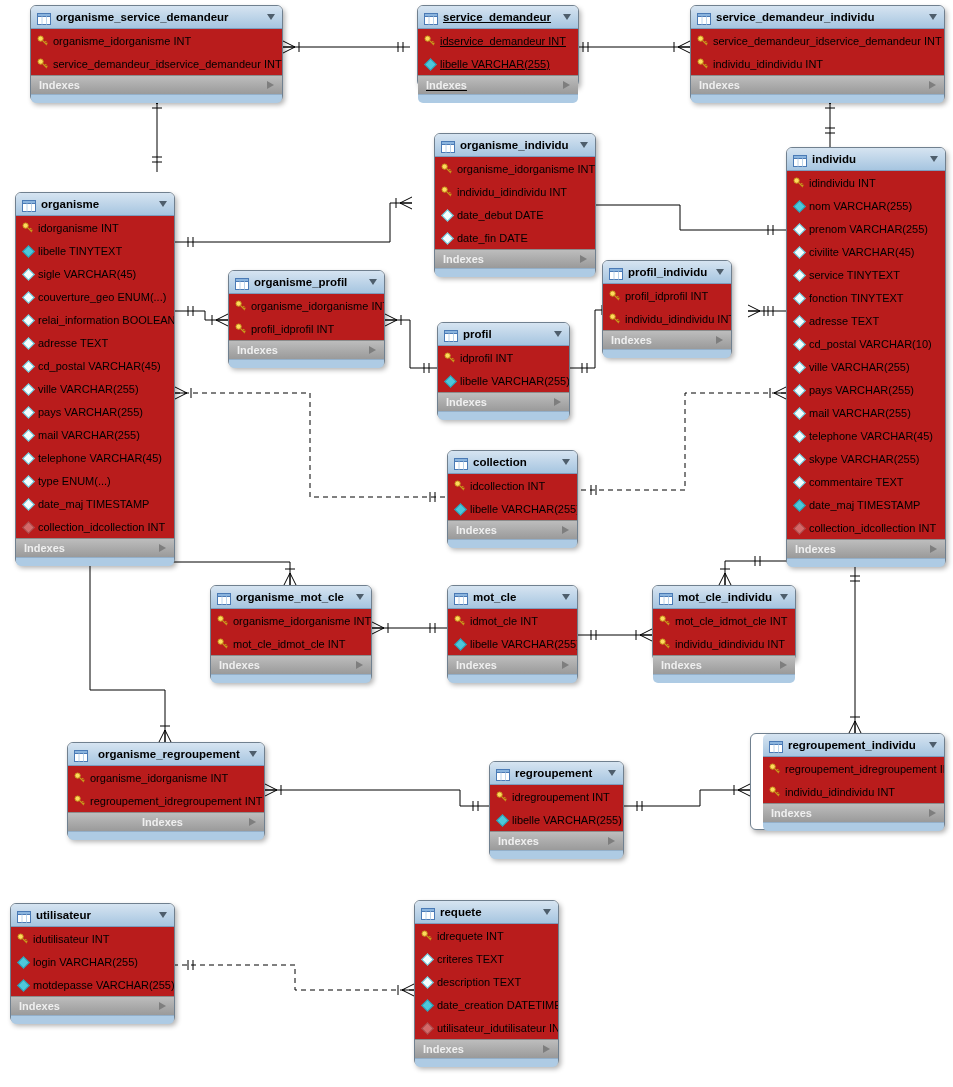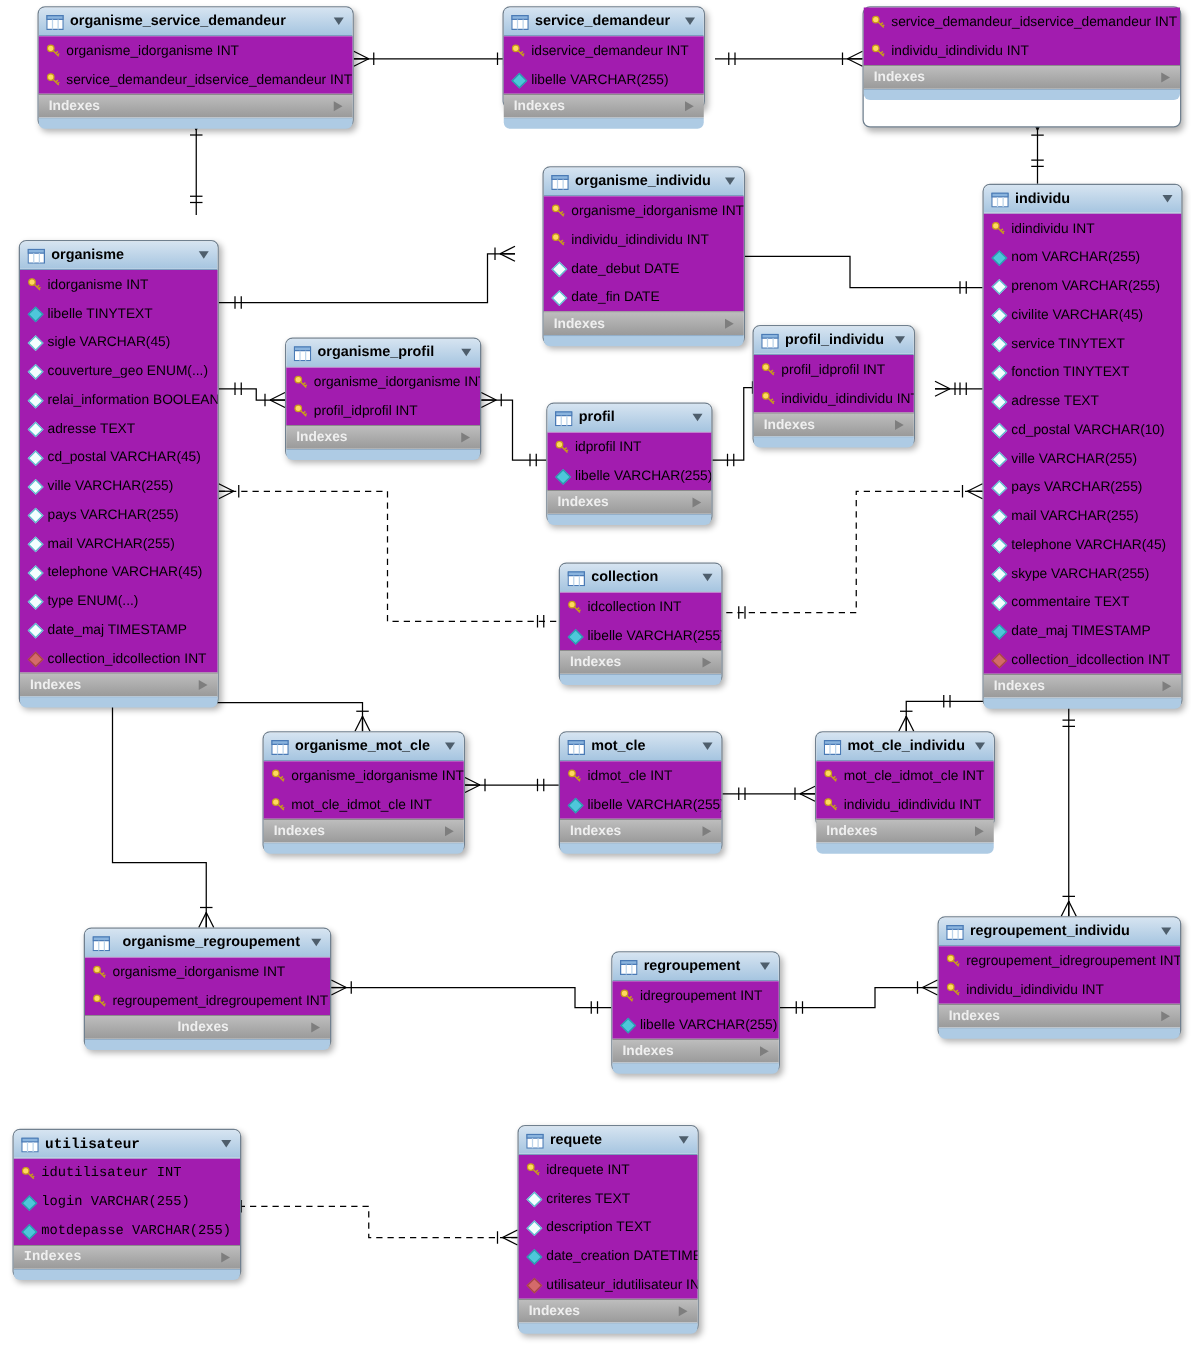--- a/index.html
+++ b/index.html
@@ -8,21 +8,21 @@
   #rel-svg{position:absolute;left:0;top:0;z-index:0;}
   .db-table{position:absolute;z-index:1;box-sizing:border-box;border:1px solid #70808f;
             border-radius:6px;background:#fff;box-shadow:2px 3px 5px rgba(0,0,0,.30);}
   .tbl-header{box-sizing:border-box;height:23px;display:flex;align-items:center;
               background:linear-gradient(#d6e4f1,#a6c5e0);border-bottom:1px solid #7d9cbd;
               border-radius:5px 5px 0 0;padding:0 7px 0 6px;}
   .tbl-icon{width:14px;height:12px;flex:0 0 14px;margin-right:5px;}
   .tbl-title{flex:1;font-size:11.5px;font-weight:bold;color:#000;white-space:nowrap;overflow:hidden;}
   .collapse-arrow{width:0;height:0;border-left:4.5px solid transparent;border-right:4.5px solid transparent;
                   border-top:6px solid #4e5e6c;margin-left:4px;}
-  .tbl-body{background:#a21caf;}
+  .tbl-body{background:#b91c1c;}
   .tbl-row{box-sizing:border-box;height:23px;display:flex;align-items:center;padding:0 4px 0 6px;
            font-size:11px;color:#000;white-space:nowrap;overflow:hidden;}
   .row-ic{flex:0 0 12px;width:12px;height:12px;margin-right:4px;position:relative;}
   .diam{position:absolute;left:2px;top:2px;width:7px;height:7px;transform:rotate(45deg);}
   .diam.open{background:#f4feff;border:1px solid #58b8cc;}
   .diam.filled{background:#4ec7da;border:1px solid #2898ad;}
   .diam.red{background:#d46a6a;border:1px solid #a54444;}
   .tbl-indexes{box-sizing:border-box;height:19px;display:flex;align-items:center;
                background:linear-gradient(#bdbdbd,#9a9a9a);border-top:1px solid #8c8c8c;
                padding:0 8px;}
@@ -252,21 +252,21 @@
             </svg></span>
           <span>service_demandeur_idservice_demandeur INT</span>
         </div>
       </div>
       <div class="tbl-indexes">
         <span class="idx-label">Indexes</span>
         <span class="idx-arrow"></span>
       </div>
       <div class="tbl-footer"></div>
     </div>
-    <div class="db-table" style="left: 402px; top: 5px; width: 162px; height: 82px;">
+    <div class="db-table" style="left: 417px; top: 5px; width: 162px; height: 82px; text-decoration: underline;">
       <div class="tbl-header">
         <span class="tbl-icon"><svg viewBox="0 0 14 12" width="14" height="12">
             <rect x="0.5" y="0.5" width="13" height="11" fill="#ffffff" stroke="#4a7ab5"></rect>
             <rect x="0.5" y="0.5" width="13" height="3" fill="#8ab4de" stroke="#4a7ab5"></rect>
             <line x1="5" y1="3.5" x2="5" y2="11.5" stroke="#bcd4ea" stroke-width="1"></line>
             <line x1="9.5" y1="3.5" x2="9.5" y2="11.5" stroke="#bcd4ea" stroke-width="1"></line>
           </svg></span>
         <span class="tbl-title">service_demandeur</span>
         <span class="collapse-arrow"></span>
       </div>
@@ -285,20 +285,30 @@
           <span>libelle VARCHAR(255)</span>
         </div>
       </div>
       <div class="tbl-indexes">
         <span class="idx-label">Indexes</span>
         <span class="idx-arrow"></span>
       </div>
       <div class="tbl-footer"></div>
     </div>
     <div class="db-table" style="left: 690px; top: 5px; width: 255px; height: 97px;">
+      <div class="tbl-header">
+        <span class="tbl-icon"><svg viewBox="0 0 14 12" width="14" height="12">
+            <rect x="0.5" y="0.5" width="13" height="11" fill="#ffffff" stroke="#4a7ab5"></rect>
+            <rect x="0.5" y="0.5" width="13" height="3" fill="#8ab4de" stroke="#4a7ab5"></rect>
+            <line x1="5" y1="3.5" x2="5" y2="11.5" stroke="#bcd4ea" stroke-width="1"></line>
+            <line x1="9.5" y1="3.5" x2="9.5" y2="11.5" stroke="#bcd4ea" stroke-width="1"></line>
+          </svg></span>
+        <span class="tbl-title">service_demandeur_individu</span>
+        <span class="collapse-arrow"></span>
+      </div>
       <div class="tbl-body">
         <div class="tbl-row">
           <span class="row-ic"><svg viewBox="0 0 12 12" width="12" height="12">
               <circle cx="3.6" cy="3.6" r="2.6" fill="#ffd95e" stroke="#c89b1c"></circle>
               <path d="M5.4 5.4 L10 10 M7.6 7.6 l1.7 -1.5 M9 9 l1.4 -1.2" fill="none" stroke="#c89b1c" stroke-width="1.2"></path>
             </svg></span>
           <span>service_demandeur_idservice_demandeur INT</span>
         </div>
         <div class="tbl-row">
           <span class="row-ic"><svg viewBox="0 0 12 12" width="12" height="12">
@@ -865,21 +875,21 @@
           </span>
           <span>libelle VARCHAR(255)</span>
         </div>
       </div>
       <div class="tbl-indexes">
         <span class="idx-label">Indexes</span>
         <span class="idx-arrow"></span>
       </div>
       <div class="tbl-footer"></div>
     </div>
-    <div class="db-table" style="left: 750px; top: 733px; width: 195px; height: 97px;">
+    <div class="db-table" style="left: 750px; top: 733px; width: 195px; height: 97px; padding-left: 12px;">
       <div class="tbl-header">
         <span class="tbl-icon"><svg viewBox="0 0 14 12" width="14" height="12">
             <rect x="0.5" y="0.5" width="13" height="11" fill="#ffffff" stroke="#4a7ab5"></rect>
             <rect x="0.5" y="0.5" width="13" height="3" fill="#8ab4de" stroke="#4a7ab5"></rect>
             <line x1="5" y1="3.5" x2="5" y2="11.5" stroke="#bcd4ea" stroke-width="1"></line>
             <line x1="9.5" y1="3.5" x2="9.5" y2="11.5" stroke="#bcd4ea" stroke-width="1"></line>
           </svg></span>
         <span class="tbl-title">regroupement_individu</span>
         <span class="collapse-arrow"></span>
       </div>
@@ -898,21 +908,21 @@
             </svg></span>
           <span>individu_idindividu INT</span>
         </div>
       </div>
       <div class="tbl-indexes">
         <span class="idx-label">Indexes</span>
         <span class="idx-arrow"></span>
       </div>
       <div class="tbl-footer"></div>
     </div>
-    <div class="db-table" style="left: 10px; top: 903px; width: 183px; height: 120px; font-family: Liberation Mono, monospace;">
+    <div class="db-table" style="left: 10px; top: 903px; width: 165px; height: 120px;">
       <div class="tbl-header">
         <span class="tbl-icon"><svg viewBox="0 0 14 12" width="14" height="12">
             <rect x="0.5" y="0.5" width="13" height="11" fill="#ffffff" stroke="#4a7ab5"></rect>
             <rect x="0.5" y="0.5" width="13" height="3" fill="#8ab4de" stroke="#4a7ab5"></rect>
             <line x1="5" y1="3.5" x2="5" y2="11.5" stroke="#bcd4ea" stroke-width="1"></line>
             <line x1="9.5" y1="3.5" x2="9.5" y2="11.5" stroke="#bcd4ea" stroke-width="1"></line>
           </svg></span>
         <span class="tbl-title">utilisateur</span>
         <span class="collapse-arrow"></span>
       </div>

